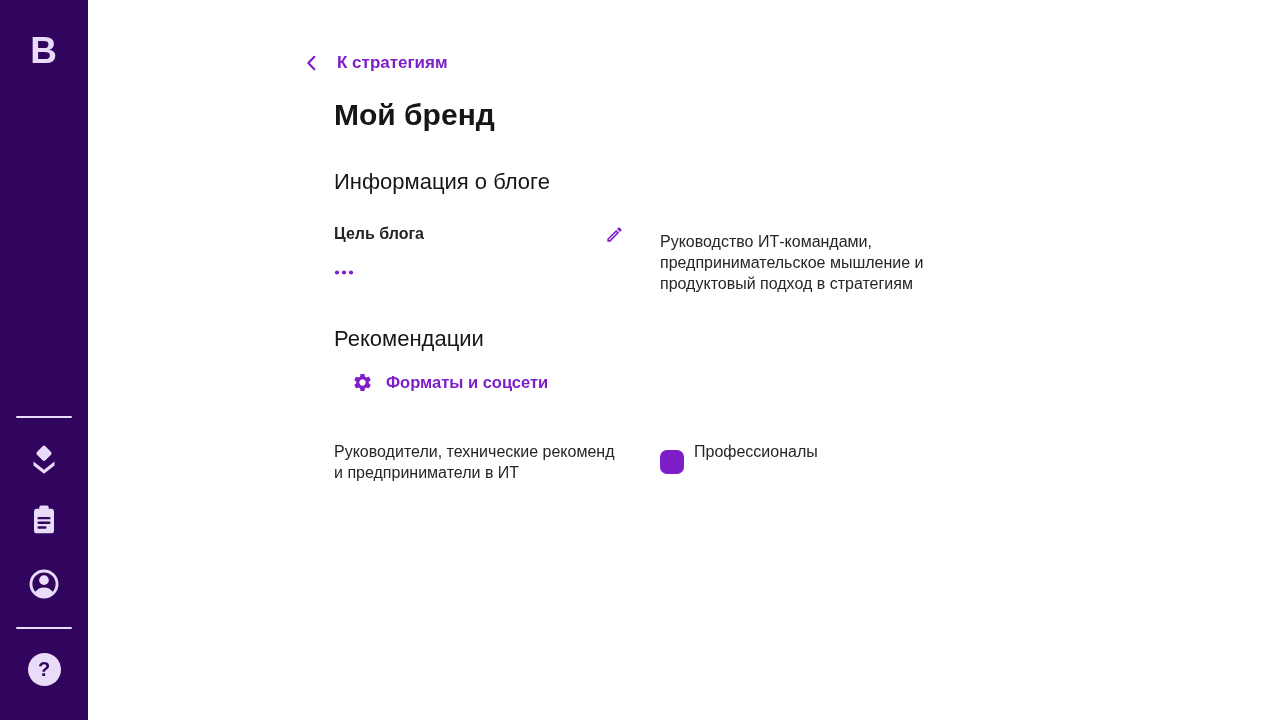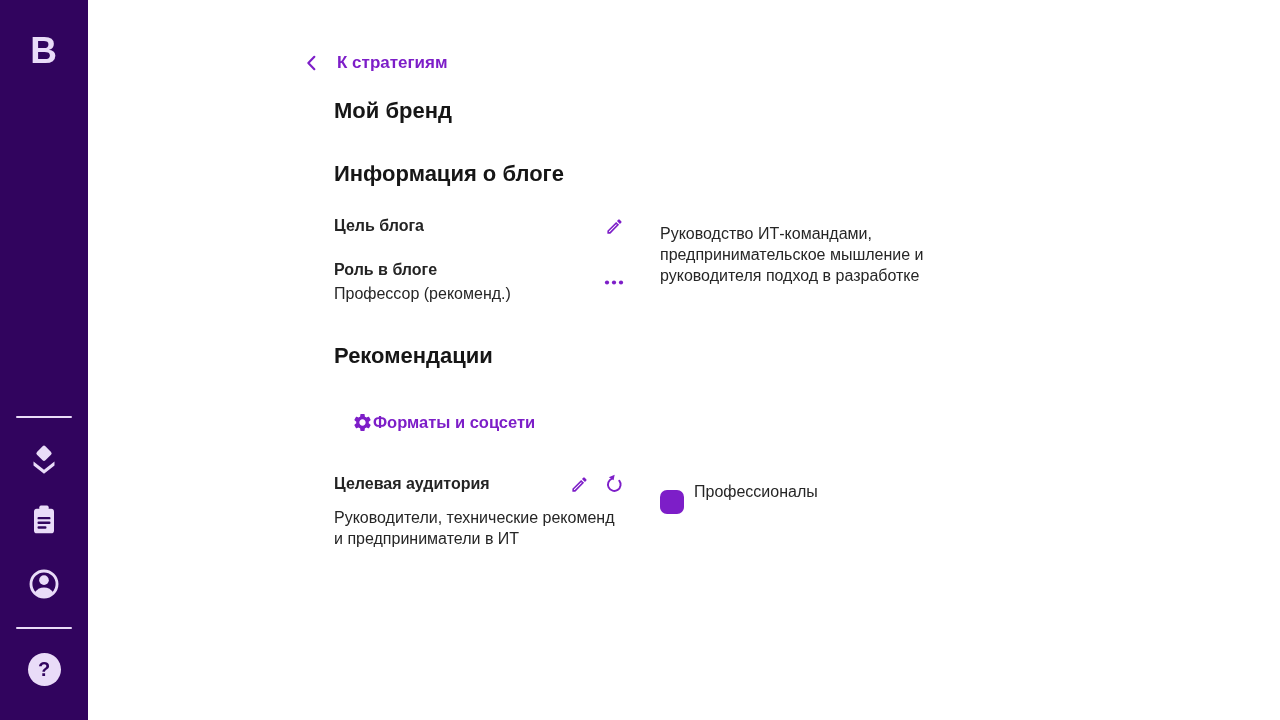--- a/index.html
+++ b/index.html
@@ -18,39 +18,39 @@
   .help-circle { width: 33px; height: 33px; border-radius: 50%; background: #E9DCF8;
     display: flex; align-items: center; justify-content: center;
     font-size: 20px; font-weight: bold; color: #31045E; }
 
   
   .main { position: absolute; left: 100px; top: 0; width: 1192px; height: 532px;
     padding: 53px 0 0 202px; }
   .back-row { display: flex; align-items: center; gap: 15px; cursor: pointer; }
   .back-row .back-label { color: #7D1EC8; font-size: 17px; font-weight: bold; }
   .content { margin-left: 32px; width: 616px; }
-  .page-title { margin-top: 25px; font-size: 22px; font-weight: bold; color: #161616; }
-  h2.section-heading { margin-top: 37px; font-size: 22px; font-weight: bold; color: #161616; }
+  .page-title { margin-top: 25px; font-size: 30px; font-weight: bold; color: #161616; }
+  h2.section-heading { margin-top: 37px; font-size: 22px; font-weight: normal; color: #161616; }
 
   .grid2 { display: grid; grid-template-columns: 290px 290px; column-gap: 36px; }
   .grid2.first { margin-top: 26px; }
   .grid2.second { margin-top: 38px; }
 
   .field-label-row { display: flex; align-items: center; justify-content: space-between;
     height: 26px; }
   .field-label { font-size: 16px; font-weight: bold; color: #242424; }
   .icon-group { display: flex; align-items: center; gap: 15px; }
   .body-text { margin-top: 10px; font-size: 16px; line-height: 21px; color: #262626; }
 
   .role-block { margin-top: 22px; display: flex; align-items: center;
     justify-content: space-between; }
   .role-value { margin-top: 6px; font-size: 16px; color: #262626; }
 
-  .formats-row { margin-top: 43px; margin-left: 18px; display: flex; align-items: center;
-    cursor: pointer; }
+  .formats-row { margin-top: 20px; margin-left: 18px; display: flex; align-items: center;
+    gap: 13px; cursor: pointer; }
   .formats-label { color: #7D1EC8; font-size: 16.5px; font-weight: bold; }
 
   .segment-list { margin-top: 10px; }
   .segment-item { display: flex; align-items: flex-start; }
   .segment-item + .segment-item { margin-top: 8px; }
   .checkbox { flex: 0 0 24px; width: 24px; height: 24px; margin-top: 9px;
     border-radius: 7px; background: #7D1EC8; display: flex; align-items: center;
     justify-content: center; cursor: pointer; }
   .segment-text { flex: 1; margin-left: 10px; font-size: 16px; line-height: 21px;
     color: #262626; }
@@ -129,69 +129,49 @@
           <span class="icon-group">
             <span class="clickable">
               <svg width="19" height="19" viewBox="0 0 24 24">
                   <path fill="#7D1EC8" d="M14.06 9.02l.92.92L5.92 19H5v-.92l9.06-9.06M17.66 3c-.25 0-.51.1-.7.29l-1.83 1.83 3.75 3.75 1.83-1.83c.39-.39.39-1.02 0-1.41l-2.34-2.34c-.2-.2-.45-.29-.71-.29zm-3.6 3.19L3 17.25V21h3.75L17.81 9.94l-3.75-3.75z"></path>
                 </svg>
             </span>
           </span>
         </div>
 
         <div class="role-block">
-          <div>
-            <div class="field-label">Роль в блоге</div>
-            <div class="role-value">Профессор (рекоменд.)</div>
-          </div>
           <span class="clickable">
             <svg width="20" height="7" viewBox="0 0 20 7">
               <circle cx="3" cy="3.5" r="2.1" fill="#7D1EC8"></circle>
               <circle cx="10" cy="3.5" r="2.1" fill="#7D1EC8"></circle>
               <circle cx="17" cy="3.5" r="2.1" fill="#7D1EC8"></circle>
             </svg>
           </span>
         </div>
       </div>
 
       <div>
-        <div class="body-text">Руководство ИТ-командами, предпринимательское мышление и руководителя подход в разработке</div>
+        <div class="body-text">Руководство ИТ-командами, предпринимательское мышление и продуктовый подход в стратегиям</div>
       </div>
     </div>
 
-    <h2 class="section-heading" style="margin-top:40px">Рекомендации</h2>
+    <h2 class="section-heading" style="margin-top:32px">Рекомендации</h2>
 
     <div class="formats-row">
       <span>
         <svg width="21" height="21" viewBox="0 0 24 24">
             <path fill="#7D1EC8" d="M19.14 12.94c.04-.3.06-.61.06-.94 0-.32-.02-.64-.07-.94l2.03-1.58c.18-.14.23-.41.12-.61l-1.92-3.32c-.12-.22-.37-.29-.59-.22l-2.39.96c-.5-.38-1.03-.7-1.62-.94l-.36-2.54c-.04-.24-.24-.41-.48-.41h-3.84c-.24 0-.43.17-.47.41l-.36 2.54c-.59.24-1.13.57-1.62.94l-2.39-.96c-.22-.08-.47 0-.59.22L2.74 8.87c-.12.21-.08.47.12.61l2.03 1.58c-.05.3-.09.63-.09.94s.02.64.07.94l-2.03 1.58c-.18.14-.23.41-.12.61l1.92 3.32c.12.22.37.29.59.22l2.39-.96c.5.38 1.03.7 1.62.94l.36 2.54c.05.24.24.41.48.41h3.84c.24 0 .44-.17.47-.41l.36-2.54c.59-.24 1.13-.56 1.62-.94l2.39.96c.22.08.47 0 .59-.22l1.92-3.32c.12-.22.07-.47-.12-.61l-2.01-1.58zM12 15.6c-1.98 0-3.6-1.62-3.6-3.6s1.62-3.6 3.6-3.6 3.6 1.62 3.6 3.6-1.62 3.6-3.6 3.6z"></path>
           </svg>
       </span>
       <span class="formats-label">Форматы и соцсети</span>
     </div>
 
     <div class="grid2 second">
 
       <div>
-        <div class="field-label-row">
-          <span class="field-label">Целевая аудитория</span>
-          <span class="icon-group">
-            <span class="clickable">
-              <svg width="19" height="19" viewBox="0 0 24 24">
-                  <path fill="#7D1EC8" d="M14.06 9.02l.92.92L5.92 19H5v-.92l9.06-9.06M17.66 3c-.25 0-.51.1-.7.29l-1.83 1.83 3.75 3.75 1.83-1.83c.39-.39.39-1.02 0-1.41l-2.34-2.34c-.2-.2-.45-.29-.71-.29zm-3.6 3.19L3 17.25V21h3.75L17.81 9.94l-3.75-3.75z"></path>
-                </svg>
-            </span>
-            <span class="clickable">
-              <svg width="20" height="20" viewBox="0 0 24 24">
-                <path d="M9.6 5.6 A7.6 7.6 0 1 0 18.3 8.0" fill="none" stroke="#7D1EC8" stroke-width="2.3" stroke-linecap="round"></path>
-                <path d="M12.8 1.0 L11.5 7.5 L5.8 3.9 Z" fill="#7D1EC8"></path>
-              </svg>
-            </span>
-          </span>
-        </div>
         <div class="body-text">Руководители, технические рекоменд и предприниматели в ИТ</div>
       </div>
 
       <div>
 
         <div class="segment-list">
 
           <div class="segment-item">
             <span class="checkbox">
               

